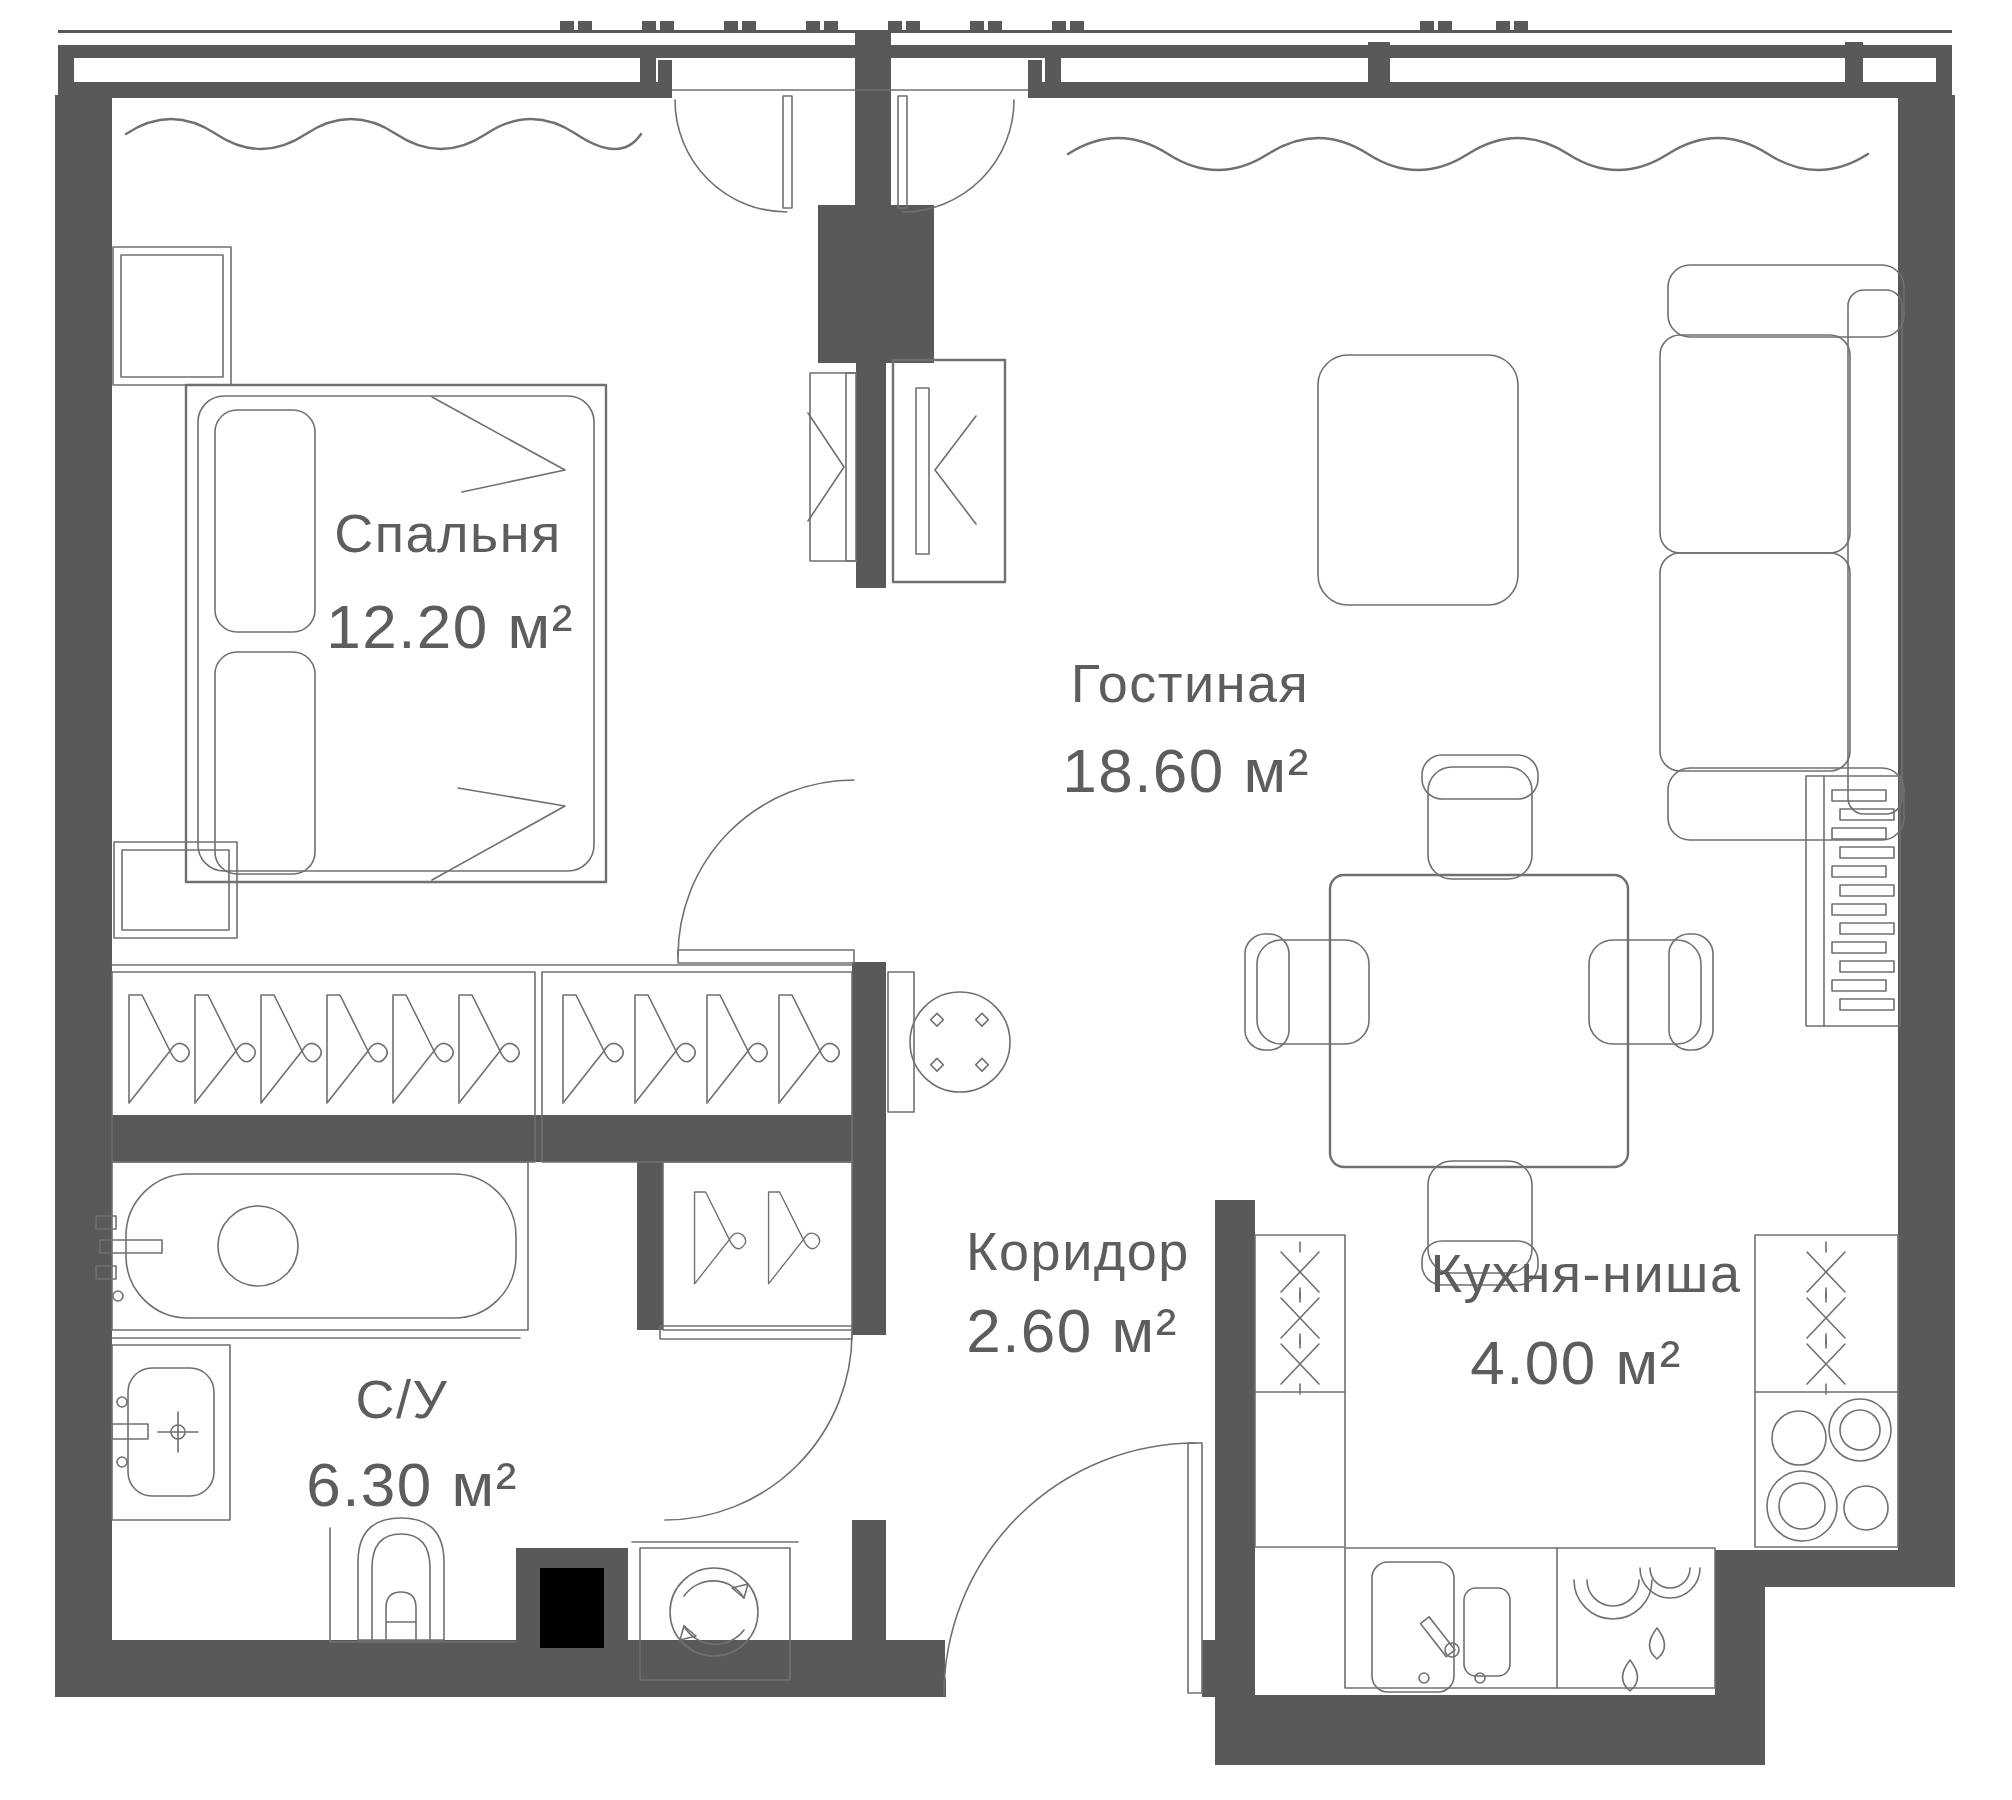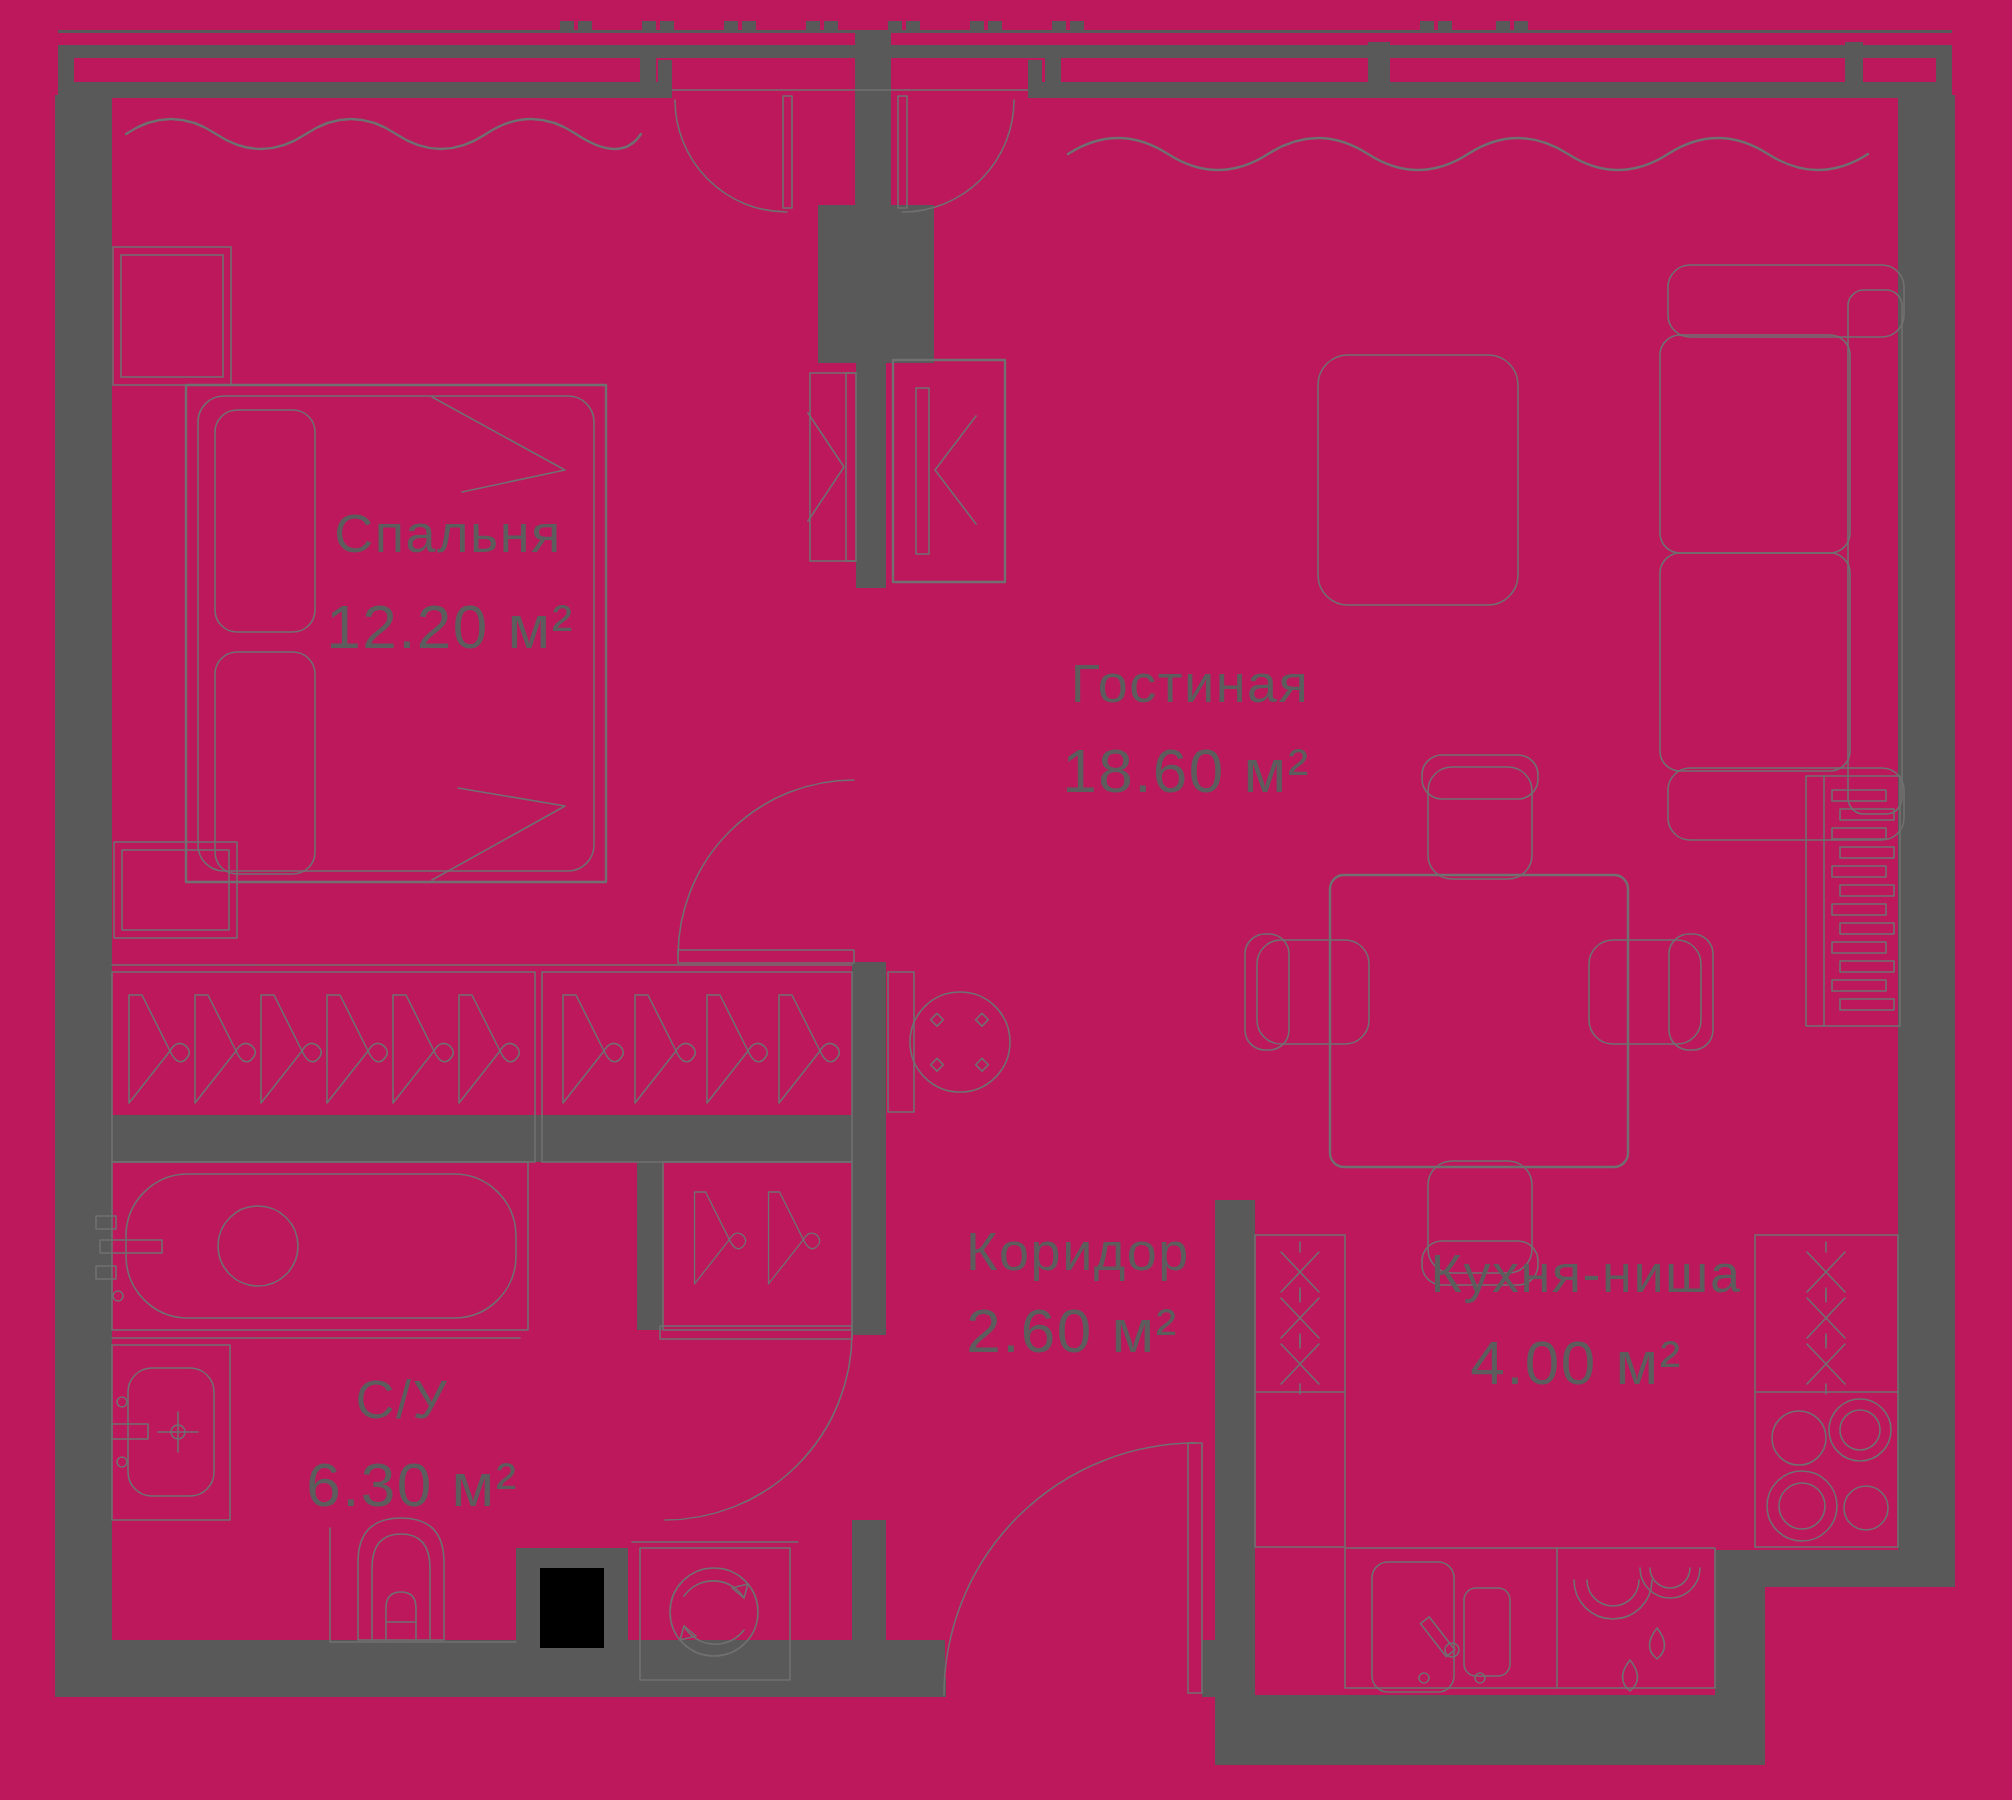--- a/index.html
+++ b/index.html
@@ -1,16 +1,16 @@
 <!DOCTYPE html>
 <html><head>
 <meta charset="utf-8">
 <style>
   html,body{margin:0;padding:0;background:#000;}
-  .stage{position:relative;width:2012px;height:1800px;background:#be185d;overflow:hidden;}
+  .stage{position:relative;width:2012px;height:1800px;background:#ffffff;overflow:hidden;}
   svg{display:block;}
   .wall{fill:#595959;stroke:none;}
   .ln{fill:none;stroke:#707070;stroke-width:2.4;stroke-linecap:round;stroke-linejoin:round;}
   .lnt{stroke-width:1.6;}
   .lbl{fill:#5d5d5d;font-family:"Liberation Sans",sans-serif;letter-spacing:1.5px;}
   .name{font-size:54px;}
   .area{font-size:62px;}
 </style>
 </head>
 <body>

